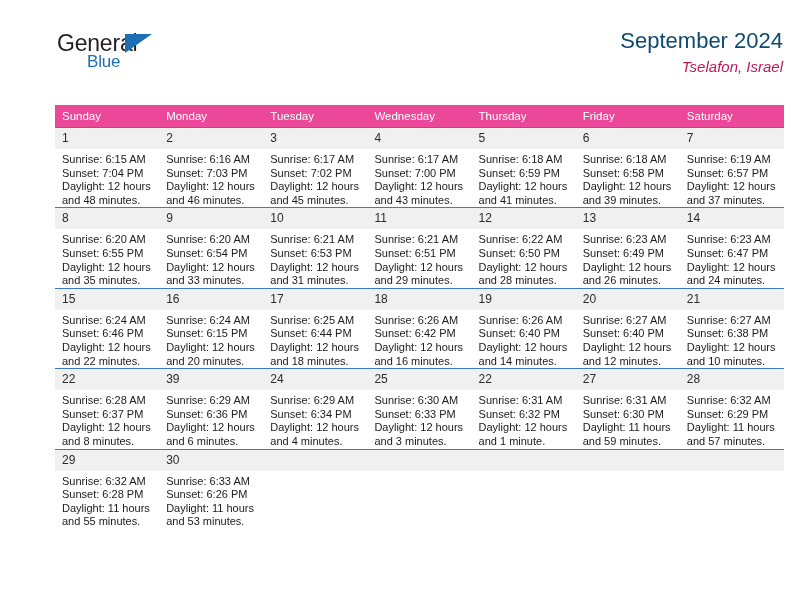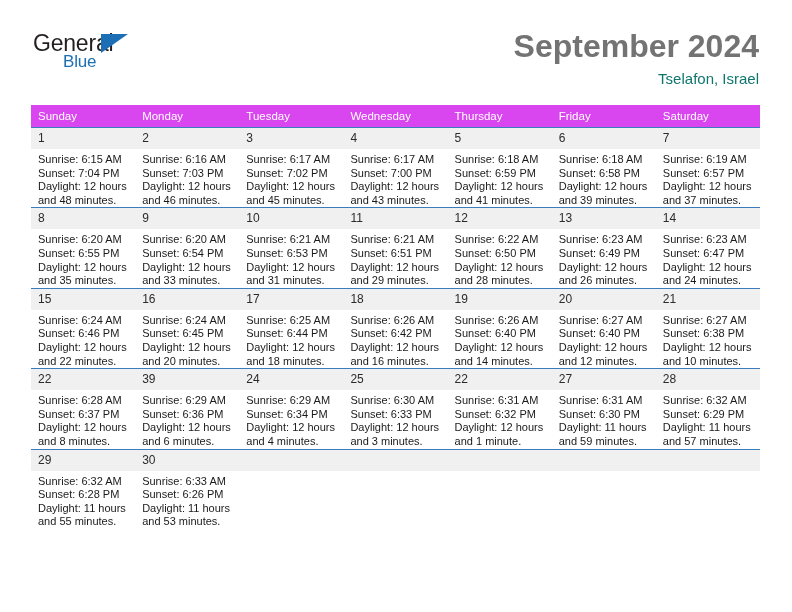--- a/index.html
+++ b/index.html
@@ -12,20 +12,21 @@
     background: #ffffff;
     font-family: "Liberation Sans", sans-serif;
     color: #000000;
     overflow: hidden;
   }
   .page {
     position: relative;
     width: 644px;
     height: 612px;
     box-sizing: border-box;
+    margin-left: 24px;
   }
 
   
   .header {
     position: absolute;
     left: 33px;
     top: 28px;
     width: 726px;
     height: 70px;
   }
@@ -64,45 +65,46 @@
     color: #1c6fb5;
     line-height: 1;
   }
   .title-block {
     position: absolute;
     right: 0;
     top: 0;
     text-align: right;
   }
   .month-title {
-    font-size: 32px;
-    color: #737373;
+    font-size: 22px;
+    color: #0c4a6e;
     line-height: 1.15;
-    font-weight: bold;
+    font-weight: normal;
     margin: 0;
     white-space: nowrap;
   }
   .location-title {
     font-size: 15px;
-    color: #0f766e;
+    color: #be185d;
     margin-top: 5px;
     white-space: nowrap;
+    font-style: italic;
   }
 
   
   .calendar {
     position: absolute;
     left: 31px;
     top: 105px;
     width: 729px;
     border-collapse: collapse;
     table-layout: fixed;
   }
   .calendar th {
-    background: #d946ef;
+    background: #ec4899;
     color: #ffffff;
     font-size: 11.5px;
     font-weight: normal;
     text-align: left;
     padding: 5px 0 5px 7px;
     height: 10px;
     border: none;
   }
   .calendar td {
     vertical-align: top;
@@ -316,21 +318,21 @@
             <div>Sunrise: 6:24 AM</div>
             <div>Sunset: 6:46 PM</div>
             <div>Daylight: 12 hours</div>
             <div>and 22 minutes.</div>
           </div>
         </td>
         <td>
           <span class="daynum">16</span>
           <div class="info">
             <div>Sunrise: 6:24 AM</div>
-            <div>Sunset: 6:45 PM</div>
+            <div>Sunset: 6:15 PM</div>
             <div>Daylight: 12 hours</div>
             <div>and 20 minutes.</div>
           </div>
         </td>
         <td>
           <span class="daynum">17</span>
           <div class="info">
             <div>Sunrise: 6:25 AM</div>
             <div>Sunset: 6:44 PM</div>
             <div>Daylight: 12 hours</div>

